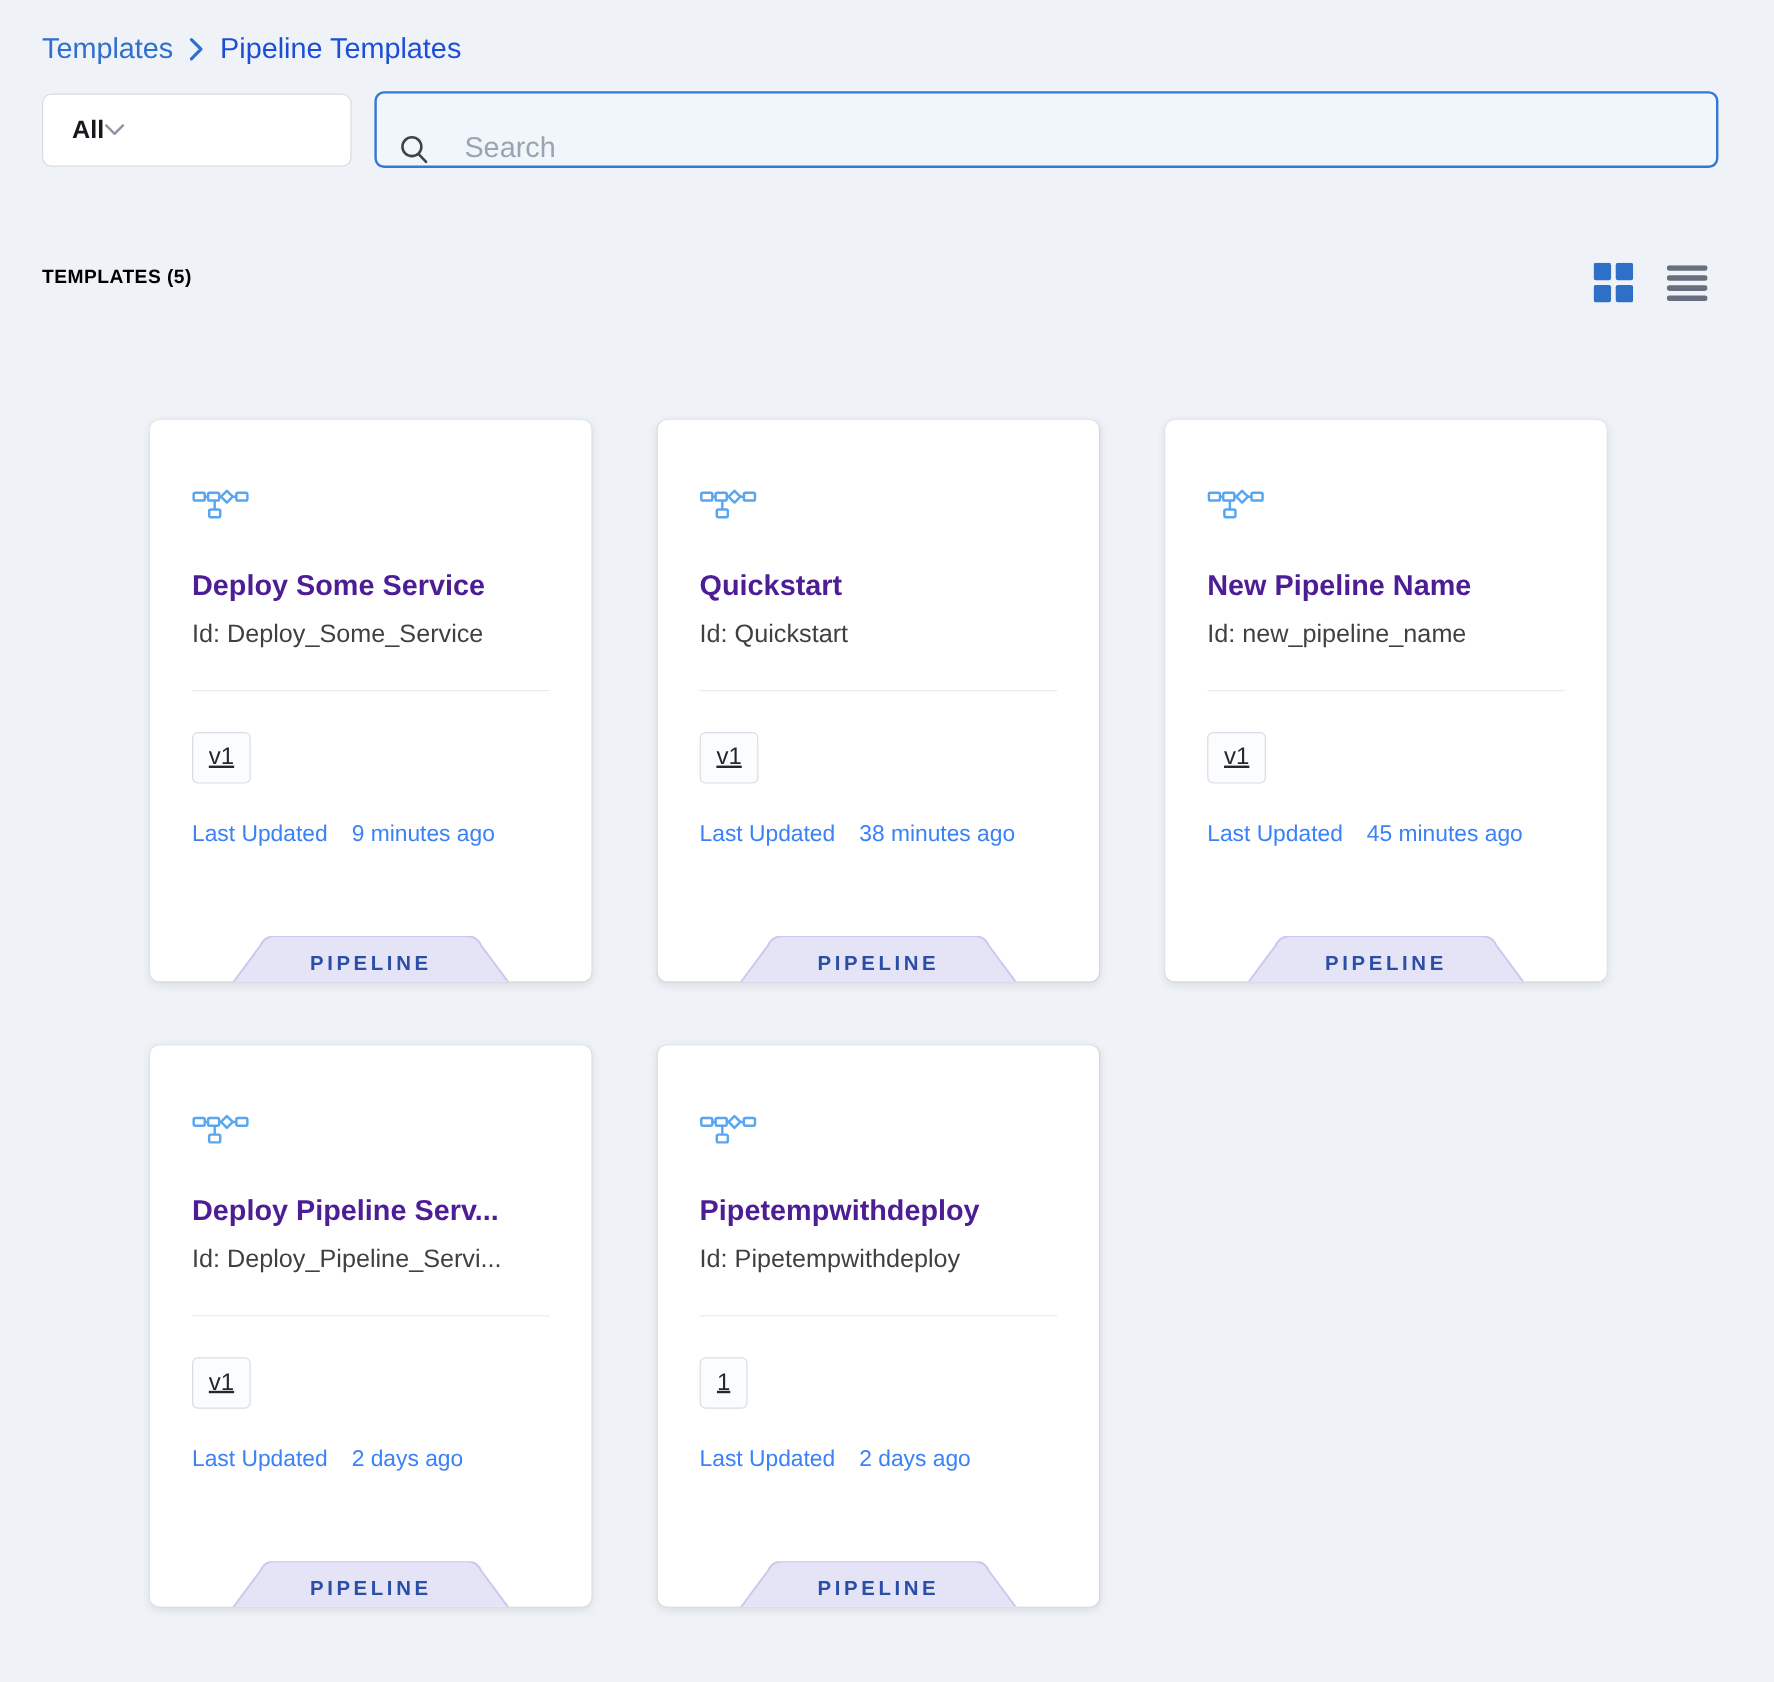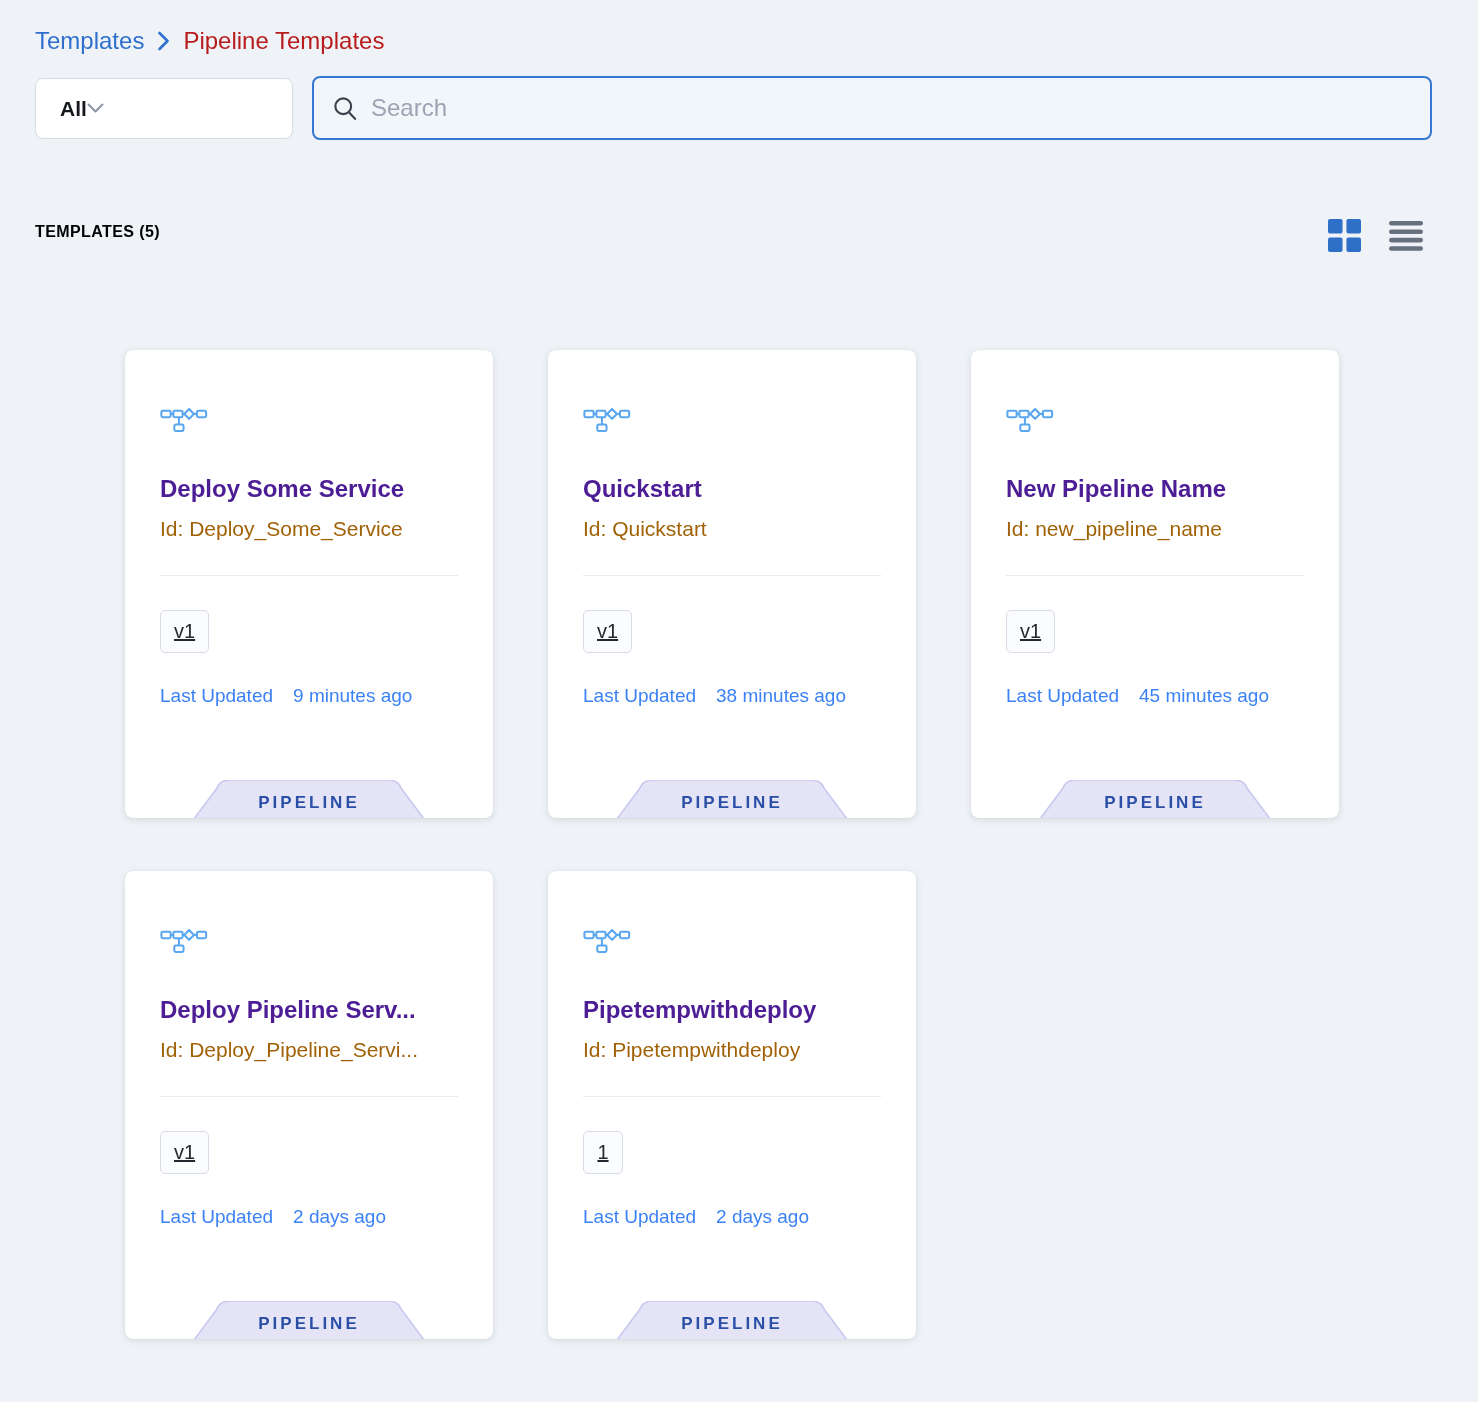--- a/index.html
+++ b/index.html
@@ -12,36 +12,36 @@
     color:#1d2228;
   }
 
   
   .breadcrumb {
     position:absolute; left:35px; top:26px;
     display:flex; align-items:center; gap:13px;
     font-size:24px; line-height:30px;
   }
   .crumb-link { color:#2f6fce; cursor:pointer; }
-  .crumb-current { color:#b91c1c; }
+  .crumb-current { color:#1d4ed8; }
 
   
   .filter {
     position:absolute; left:35px; top:78px; width:258px; height:61px;
     background:#ffffff; border:1px solid #d7dbe3; border-radius:8px;
     display:flex; align-items:center; justify-content:flex-start;
     padding:0 24px; cursor:pointer;
   }
   .filter-value { font-size:21px; font-weight:700; color:#15181d; }
 
   
   .search-box {
     position:absolute; left:312px; top:76px; width:1120px; height:64px;
     border:2px solid #3477d4; border-radius:8px; background:#f1f6fa;
-    display:flex; align-items:center; padding:0 18px; gap:12px;
+    display:flex; align-items:flex-end; padding:0 18px; gap:28px;
   }
   .search-input {
     flex:1; border:none; outline:none; background:transparent;
     font-size:24px; color:#333a44; font-family:inherit;
   }
   .search-input::placeholder { color:#9aa4b2; }
 
   
   .section-title {
     position:absolute; left:35px; top:223px;
@@ -64,21 +64,21 @@
     background:#ffffff; border-radius:8px;
     box-shadow:0 0 1px rgba(40,41,61,.14), 0 2px 7px rgba(96,97,112,.16);
     padding:55px 35px 0; cursor:pointer;
   }
   .pipe-icon { display:block; }
   .card-title {
     margin-top:41px; font-size:24px; font-weight:700; color:#4c1d95;
     line-height:30px; white-space:nowrap; overflow:hidden;
   }
   .card-id {
-    margin-top:12px; font-size:21px; color:#a16207; line-height:26px;
+    margin-top:12px; font-size:21px; color:#404040; line-height:26px;
     white-space:nowrap; overflow:hidden;
   }
   .divider { margin-top:33px; height:1px; background:#e8eaef; }
   .version-badge {
     margin-top:34px; display:inline-flex; align-items:center; justify-content:center;
     min-width:40px; height:43px; padding:0 13px;
     border:1px solid #d9dce4; background:#fbfcfe; border-radius:5px;
     font-size:20px; color:#23272e;text-decoration:underline;
   }
   .updated-row {

